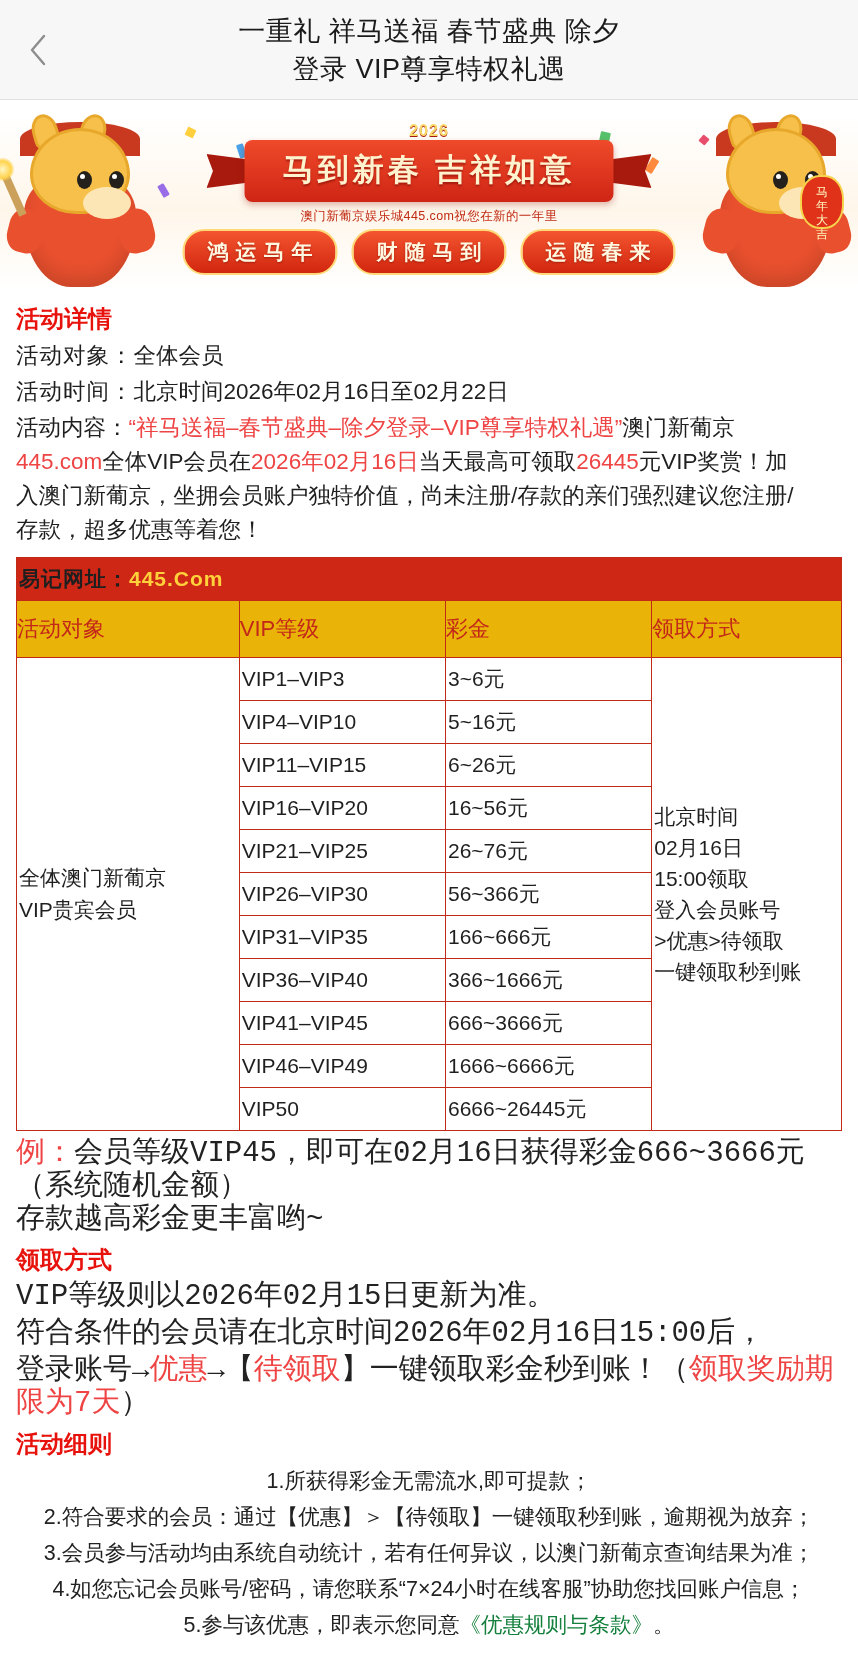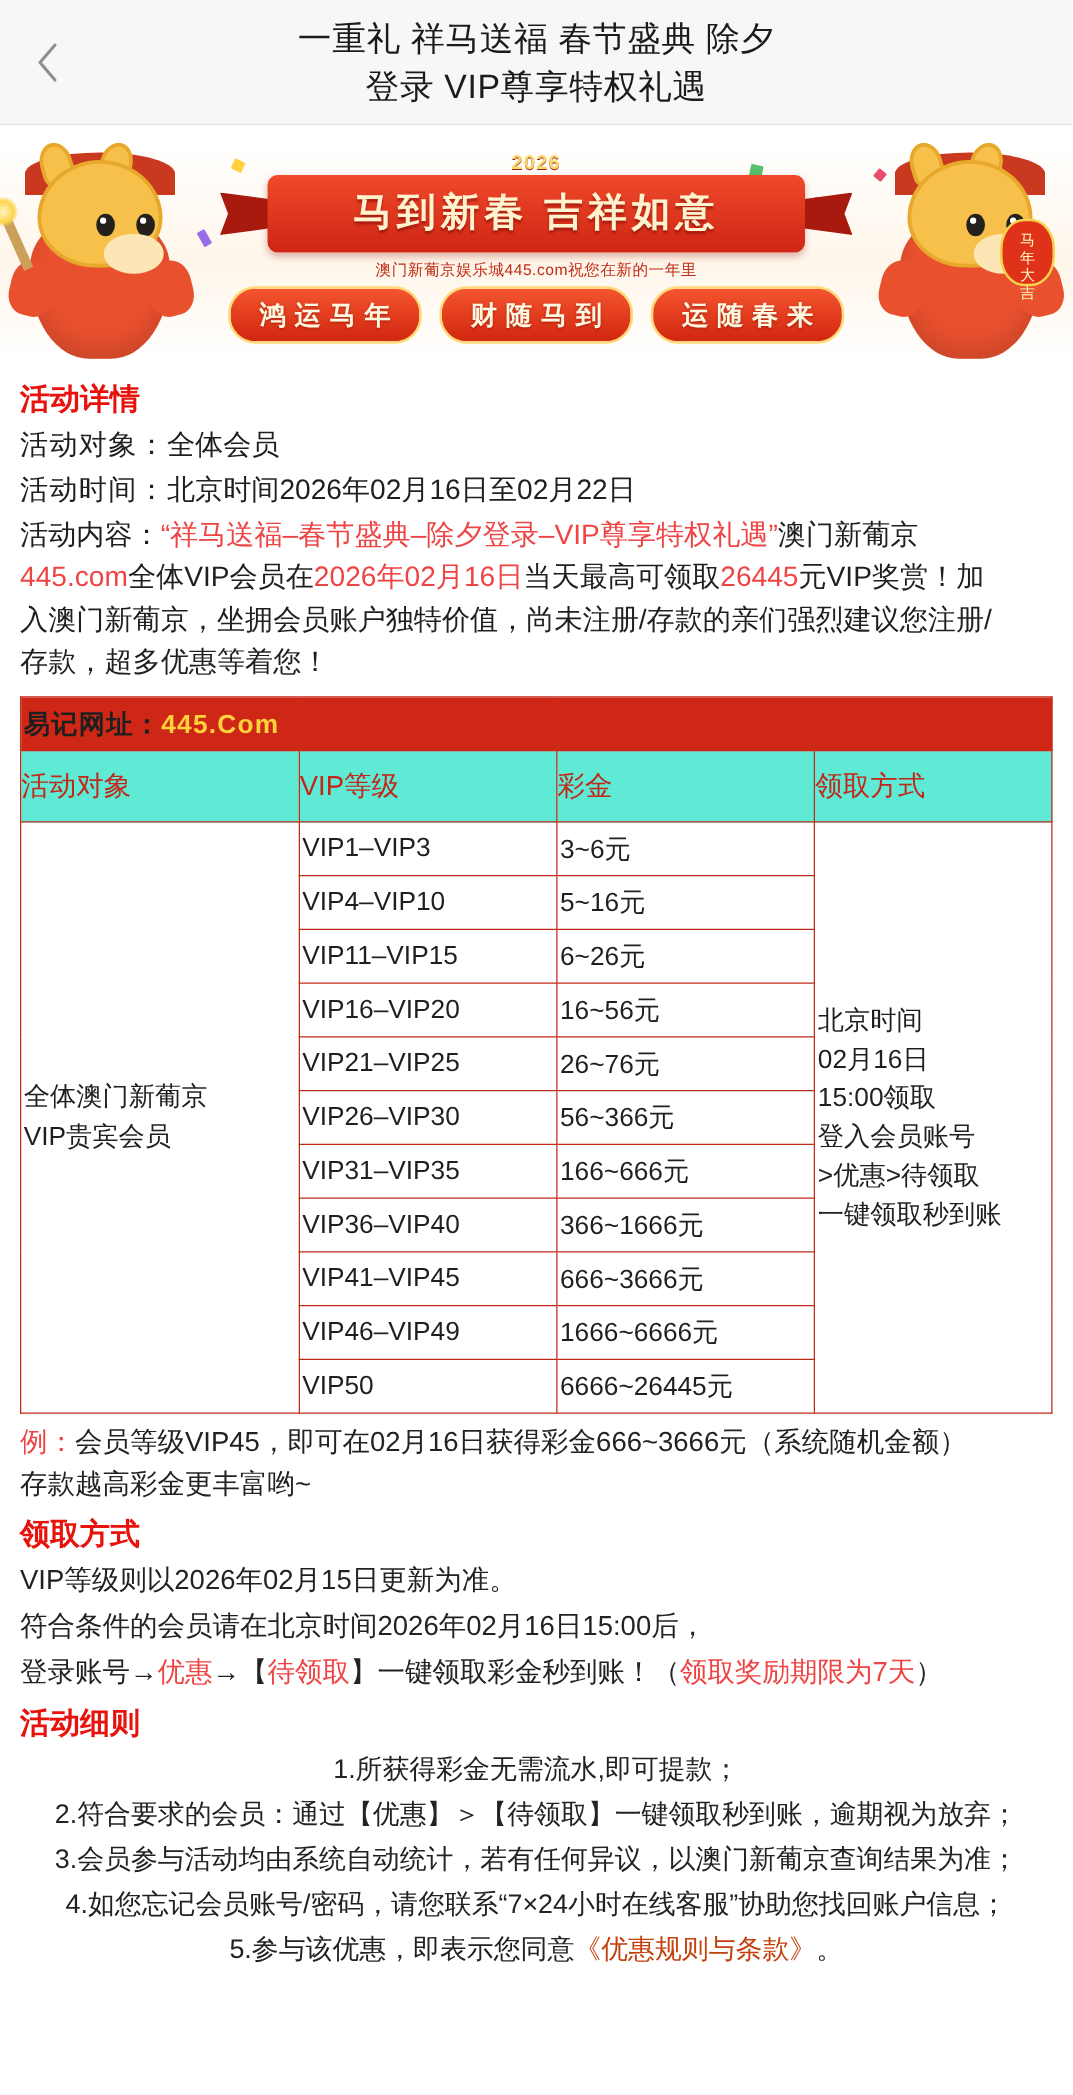--- a/index.html
+++ b/index.html
@@ -162,21 +162,21 @@
     line-height: 14px;
     width: 18px;
     text-align: center;
   }
 
   .ribbon-wrap {
     position: absolute;
     left: 50%;
     top: 8px;
     transform: translateX(-50%);
-    width: 430px;
+    width: 369px;
     text-align: center;
   }
   .ribbon-year {
     position: relative;
     display: inline-block;
     color: #f9d96b;
     font-size: 16px;
     font-weight: bold;
     letter-spacing: 1px;
     text-shadow: 0 1px 0 #a61b10;
@@ -273,49 +273,50 @@
   td.url-bar {
     background: #cf2716;
     color: #ffffff;
     font-size: 23px;
     font-weight: bold;
     padding: 12px 0;
     letter-spacing: 1px;
   }
   td.url-bar .u { color: #ffd23c; }
   tr.head td {
-    background: #5eead4;
+    background: #eab308;
     color: #c2271a;
     font-size: 22px;
     padding: 13px 0;
   }
   td.vcell {
     font-size: 22px;
     line-height: 32px;
   }
   td.claim {
     font-size: 20.5px;
     line-height: 31px;
     padding: 6px 4px;
   }
 
   .note {
-    font-size: 22px;
+    font-size: 29px;
     line-height: 33px;
     margin: 4px 0;
+    font-family: Liberation Mono, monospace;
   }
   .rules { margin-top: 2px; }
   .rules li {
     list-style: none;
     font-size: 21.5px;
     line-height: 34px;
     margin: 0 0 2px;
   }
   ul.rules { margin: 0; padding: 0; text-align: center; }
-  .link { color: #c2410c; }
+  .link { color: #15803d; }
 </style>
 </head>
 <body>
 
 <div class="header">
   <div class="back-btn">
     <span>
       <svg width="22" height="34" viewBox="0 0 22 34">
         <path d="M17 3 L5 17 L17 31" fill="none" stroke="#ararara" style="stroke:#8d8d8d" stroke-width="2.4" stroke-linecap="round" stroke-linejoin="round"></path>
       </svg>

